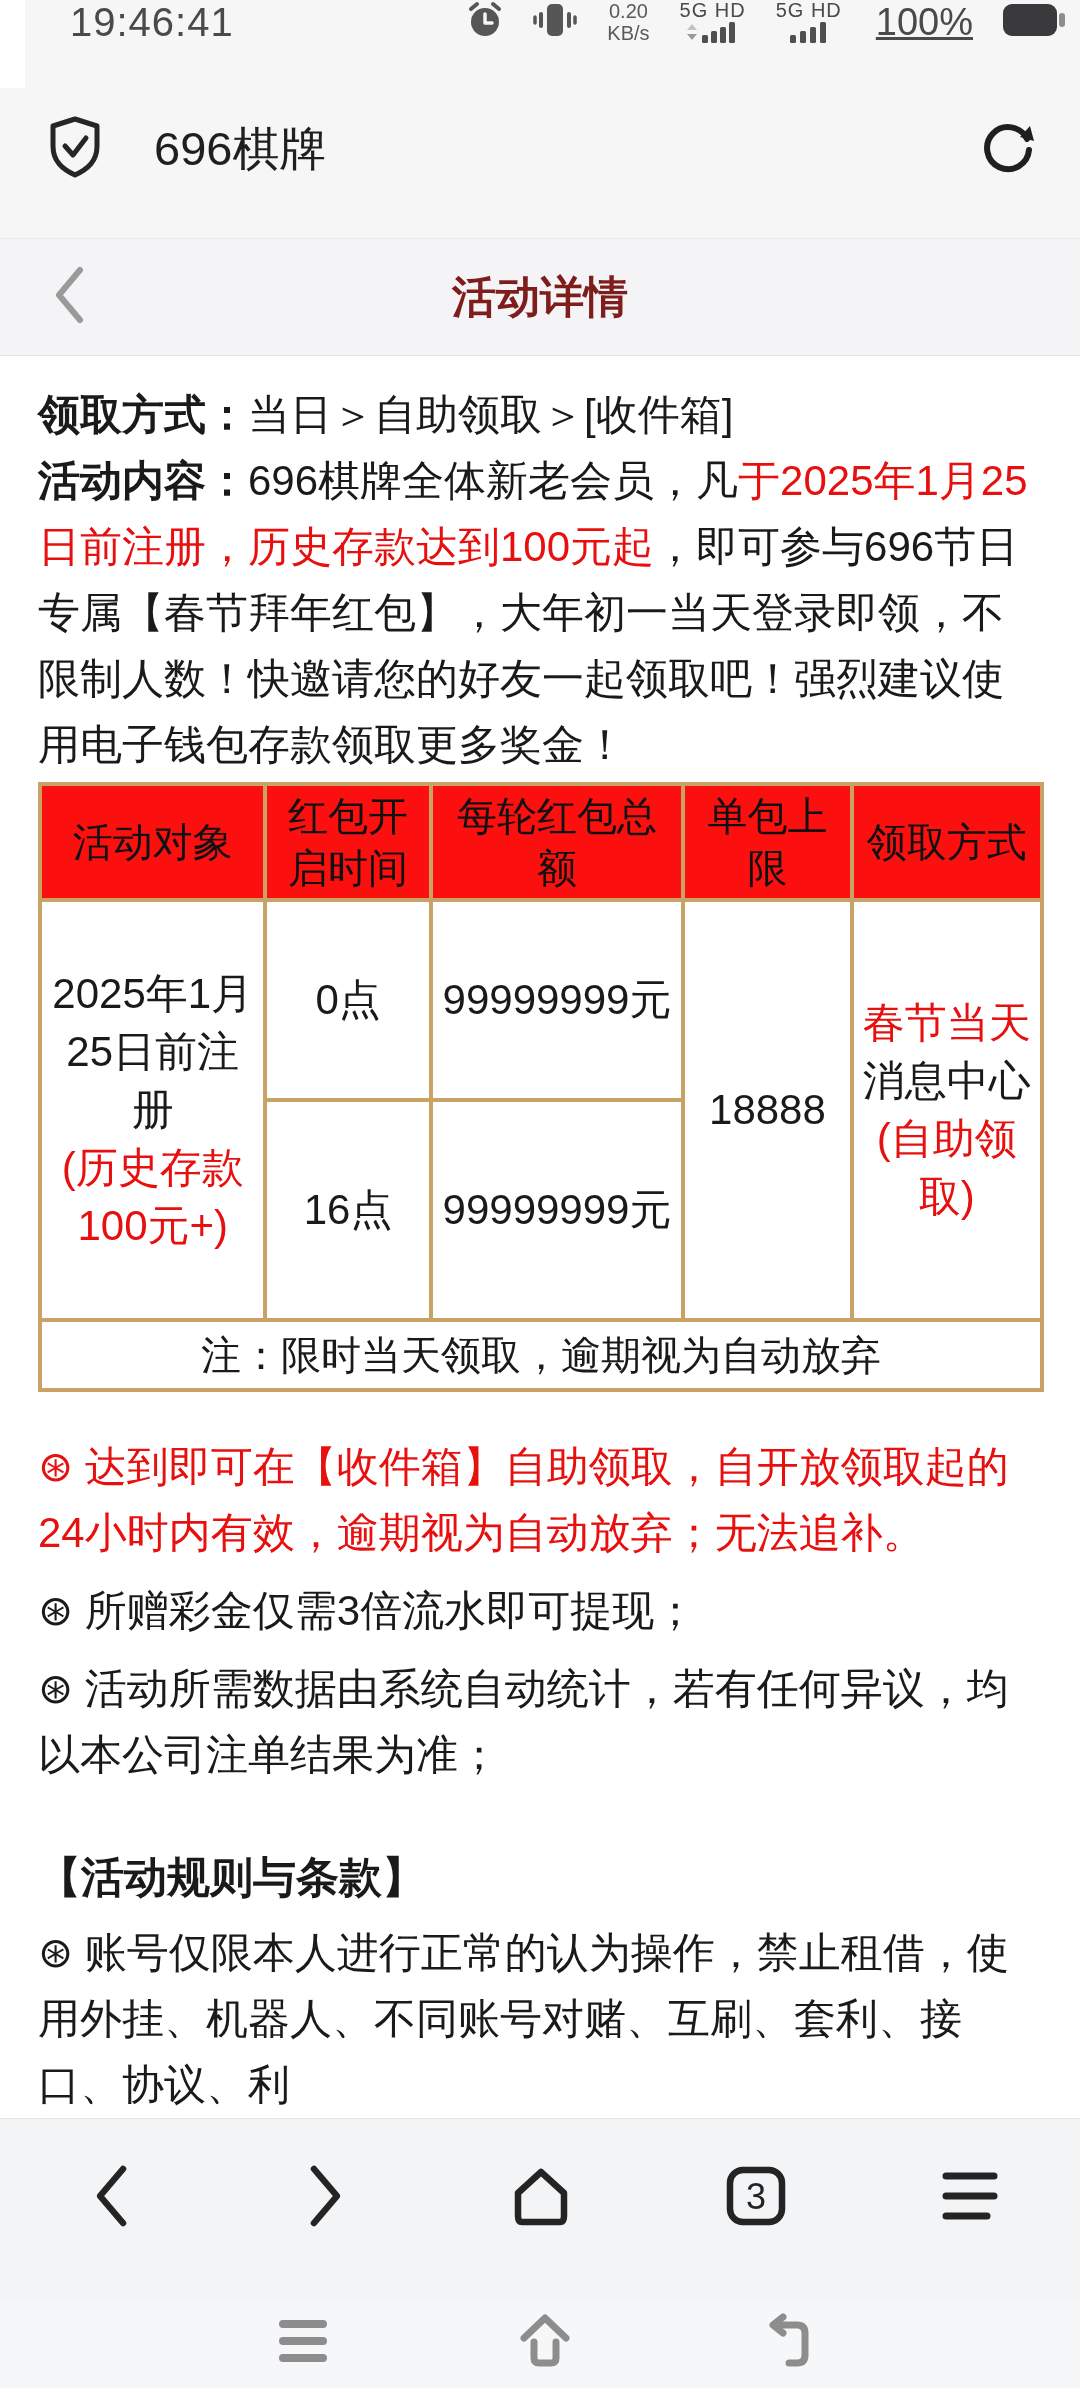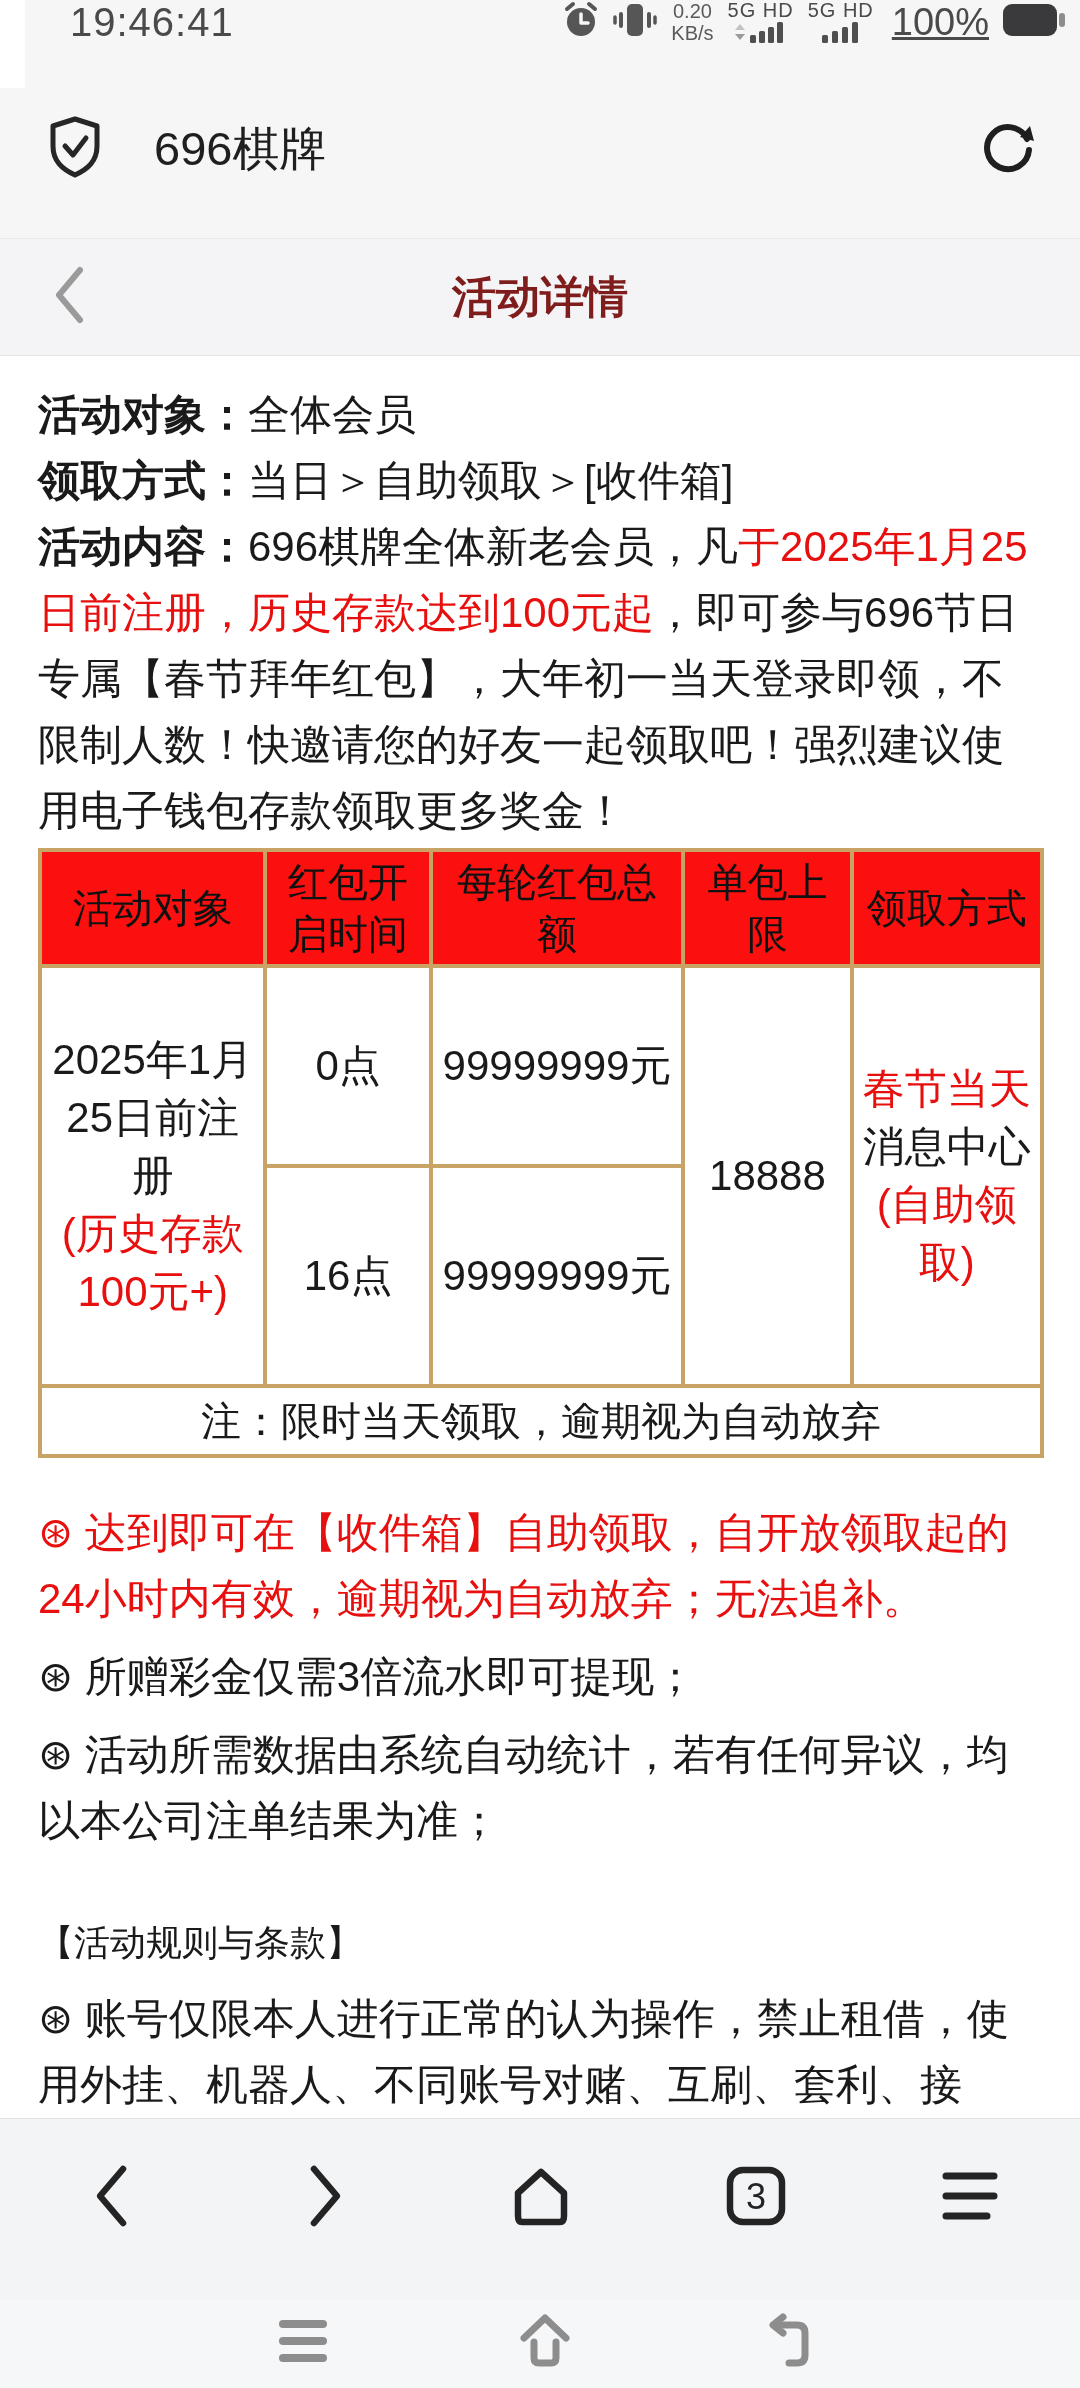--- a/index.html
+++ b/index.html
@@ -4,21 +4,21 @@
 <style>
   html,body{margin:0;padding:0;background:#ffffff;}
   body{font-family:"Liberation Sans", sans-serif; -webkit-font-smoothing:antialiased;}
   .screen{position:relative;width:1080px;height:2388px;overflow:hidden;background:#ffffff;margin:0 auto;}
 
   
   .status-bar{position:absolute;top:0;left:0;width:1080px;height:88px;background:#f6f6f7;
     display:flex;align-items:flex-start;justify-content:space-between;box-sizing:border-box;
     padding:0 40px 0 45px;margin-left:25px;}
   .sb-time{font-size:40px;color:#4a4a4a;letter-spacing:1px;}
-  .sb-right{display:flex;align-items:center;gap:14px;}
+  .sb-right{display:flex;align-items:center;gap:30px;}
   .sb-speed{display:flex;flex-direction:column;align-items:center;line-height:22px;font-size:20px;color:#5a5a5a;}
   .sb-net{display:flex;flex-direction:column;align-items:center;line-height:20px;}
   .sb-net-label{font-size:20px;font-weight:normal;color:#4a4a4a;letter-spacing:1px;}
   .sb-batt-pct{font-size:38px;color:#4a4a4a;margin-left:4px;text-decoration:underline;}
 
   
   .browser-bar{position:absolute;top:88px;left:0;width:1080px;height:150px;background:#f6f6f7;
     display:flex;align-items:center;box-sizing:border-box;padding:0 42px 28px 46px;}
   .bb-title{font-size:47px;color:#1f1f1f;margin-left:50px;flex:1;}
   .bb-refresh{margin-left:auto;}
@@ -45,21 +45,21 @@
   table.promo thead th{background:#fb100f;color:#111111;font-size:40px;height:112px;line-height:52px;}
   table.promo td{font-size:42px;color:#1a1a1a;background:#ffffff;line-height:58px;}
   tr.row1 td{height:200px;}
   tr.row2 td{height:220px;}
   tr.noterow td{height:58px;font-size:40px;}
   .cell-line{display:block;}
 
   
   .rules{margin-top:42px;}
   .rules p{margin:0 0 12px 0;}
-  .section-title{font-weight:normal;font-size:36px;margin-top:56px !important;margin-bottom:10px !important;}
+  .section-title{font-weight:bold;font-size:43px;margin-top:56px !important;margin-bottom:10px !important;}
 
   
   .browser-toolbar{position:absolute;left:0;bottom:88px;width:1080px;height:182px;background:#f3f4f6;
     border-top:1px solid #e2e2e4;box-sizing:border-box;
     display:flex;align-items:flex-start;justify-content:space-between;padding:22px 70px 0 72px;}
   .tb-btn{width:78px;height:110px;display:flex;align-items:center;justify-content:center;}
 
   
   .system-nav{position:absolute;left:0;bottom:0;width:1080px;height:88px;background:#f6f7f8;
     display:flex;align-items:flex-start;justify-content:space-between;box-sizing:border-box;
@@ -144,23 +144,20 @@
   <div class="page-header">
     <span class="ph-back">
       <svg width="34" height="58" viewBox="0 0 34 58">
         <polyline points="28,4 7,29 28,54" fill="none" stroke="#9a9a9a" stroke-width="6" stroke-linecap="round" stroke-linejoin="round"></polyline>
       </svg>
     </span>
     <span class="ph-title">活动详情</span>
   </div>
 
   <div class="content">
-    <p>
-      <span class="lbl">活动对象：</span><span>全体会员</span>
-    </p>
     <p>
       <span class="lbl">领取方式：</span><span>当日＞自助领取＞[收件箱]</span>
     </p>
     <p>
       <span class="lbl">活动内容：</span><span>696棋牌全体新老会员，凡</span><span class="red">于2025年1月25日前注册，历史存款达到100元起</span><span>，即可参与696节日专属【春节拜年红包】，大年初一当天登录即领，不限制人数！快邀请您的好友一起领取吧！强烈建议使用电子钱包存款领取更多奖金！</span>
     </p>
 
     <table class="promo">
       <colgroup>
         <col style="width:22.5%">

